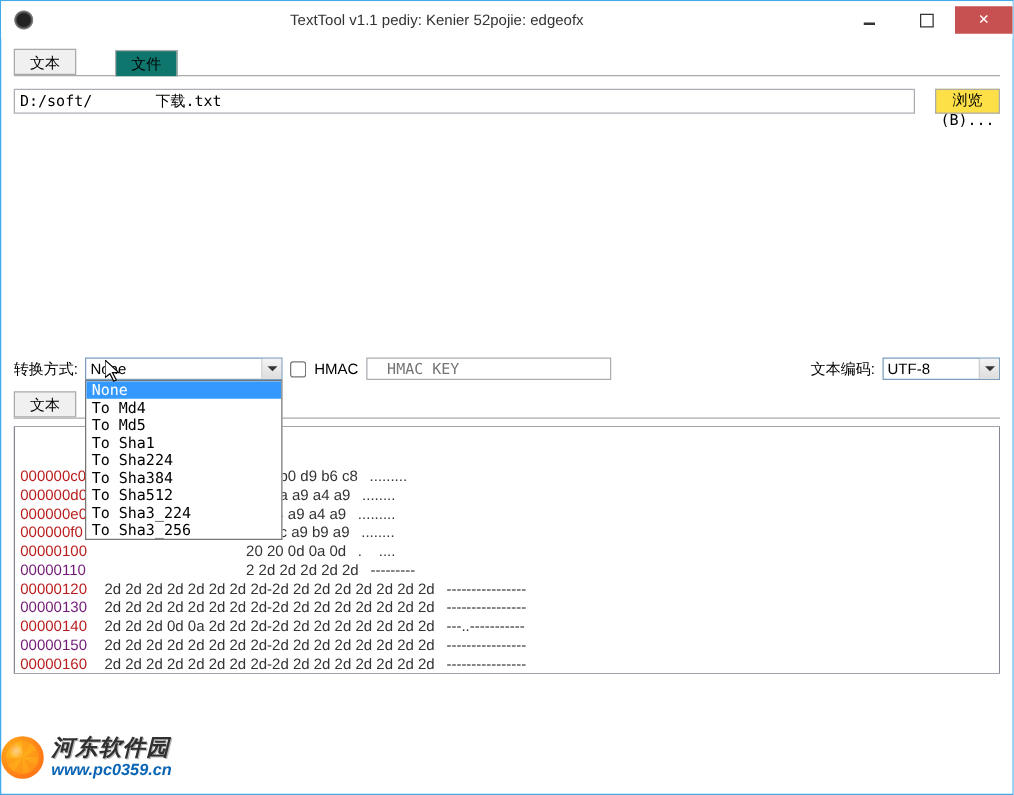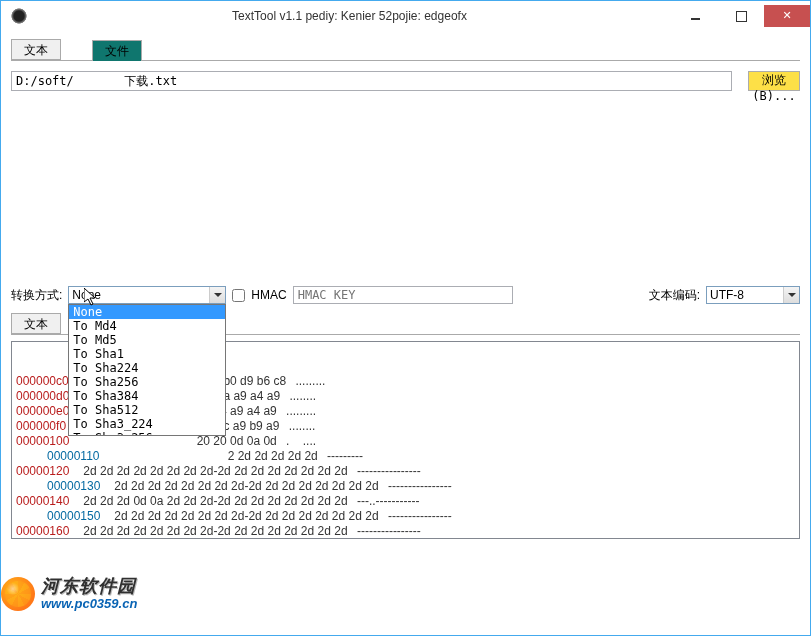--- a/index.html
+++ b/index.html
@@ -41,38 +41,38 @@
 .dd-item { font-size: 12px; font-family: monospace; padding: 0 4px; line-height: 14px; cursor: pointer; white-space: nowrap; }
 .dd-item.sel { background: #3399ff; color: #fff; }
 .dd-list-inner::-webkit-scrollbar { width: 16px; }
 .dd-list-inner::-webkit-scrollbar-track { background: #f0f0f0; border-left: 1px solid #ddd; }
 .dd-list-inner::-webkit-scrollbar-thumb { background: #cdcdcd; border: 1px solid #aaa; }
 
 .cursor-arrow { position: absolute; left: 16px; top: 2px; z-index: 200; pointer-events: none; }
 .cursor-arrow svg { width: 16px; height: 20px; }
 
 .chk { width: 13px; height: 13px; }
-.hmac-input { width: 220px; height: 18px; border: 1px solid #abadb3; font-size: 12px; font-family: monospace; padding: 0 4px; color: #888; }
+.hmac-input { width: 196px; height: 18px; border: 1px solid #abadb3; font-size: 12px; font-family: monospace; padding: 0 16px; color: #888; }
 .enc-dd { width: 94px; height: 18px; border: 1px solid #7b9ebd; font-size: 12px; font-family: monospace; display: flex; align-items: center; justify-content: space-between; padding-left: 3px; background: #fff; }
 
 .tabs2 { display: flex; border-bottom: 1px solid #aaa; height: 22px; margin-top: 6px; }
 
 .hex-panel { border: 1px solid #828790; height: 198px; margin-top: 6px; overflow-y: scroll; padding: 2px 0 2px 4px; font-family: monospace; font-size: 12px; line-height: 15px; background: #fff; white-space: pre; position: relative; }
 .hex-panel::-webkit-scrollbar { width: 16px; }
 .hex-panel::-webkit-scrollbar-track { background: #f0f0f0; }
 .hex-panel::-webkit-scrollbar-thumb { background: #cdcdcd; border: 1px solid #aaa; }
 .hex-panel::-webkit-scrollbar-button { background: #f0f0f0; height: 16px; border: 1px solid #ccc; }
 .hex-row { display: flex; }
 .addr { display: inline-block; width: 64px; }
 .addr.red { color: #b91c1c; }
-.addr.blue { color: #0369a1; margin-left: 31px; }
+.addr.blue { color: #701a75; }
 .hex-bytes { color: #333; }
 .ascii { color: #333; margin-left: 6px; }
 
-.watermark { position: absolute; left: 0; bottom: 24px; display: flex; align-items: center; gap: 6px; z-index: 50; }
+.watermark { position: absolute; left: 0; bottom: 12px; display: flex; align-items: center; gap: 6px; z-index: 50; }
 .wm-icon { width: 34px; height: 34px; border-radius: 50%; background: radial-gradient(circle at 35% 35%, #fff 0%, #ff9a00 20%, #ff6a00 70%); position: relative; opacity: 0.9; }
 .wm-icon::after { content:""; position:absolute; inset:4px; border-radius:50%; background: repeating-conic-gradient(#ff9a00 0 30deg, #ffb400 30deg 60deg); opacity:0.5; }
 .wm-text { display:flex; flex-direction: column; font-style: italic; line-height: 1.1; }
 .wm-text .big { font-size: 18px; font-weight: bold; color: #303030; text-shadow: 1px 1px 0 #bbb; letter-spacing:1px; }
 .wm-text .url { font-size: 13px; color: #0a64b4; font-weight: bold; }
 
 </style>
 </head>
 <body>
 
@@ -107,21 +107,20 @@
           <span>None</span>
           <div class="dd-arrow"></div>
         </div>
         <div class="dd-list">
           <div class="dd-list-inner">
             <div class="dd-item sel">None</div>
             <div class="dd-item">To Md4</div>
             <div class="dd-item">To Md5</div>
             <div class="dd-item">To Sha1</div>
             <div class="dd-item">To Sha224</div>
-            <div class="dd-item">To Sha256</div>
             <div class="dd-item">To Sha384</div>
             <div class="dd-item">To Sha512</div>
             <div class="dd-item">To Sha3_224</div>
             <div class="dd-item">To Sha3_256</div>
           </div>
         </div>
         <div class="cursor-arrow">
           <svg viewBox="0 0 16 20">
               <path d="M0 0 L0 14 L4 11 L7 17 L9 16 L6 10 L11 10 Z" fill="#fff" stroke="#000" stroke-width="1"></path>
             </svg>

